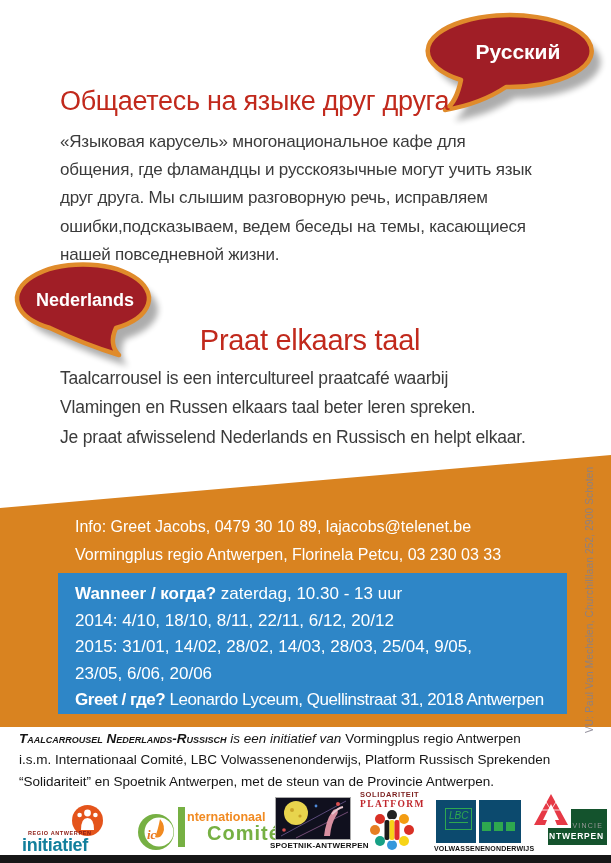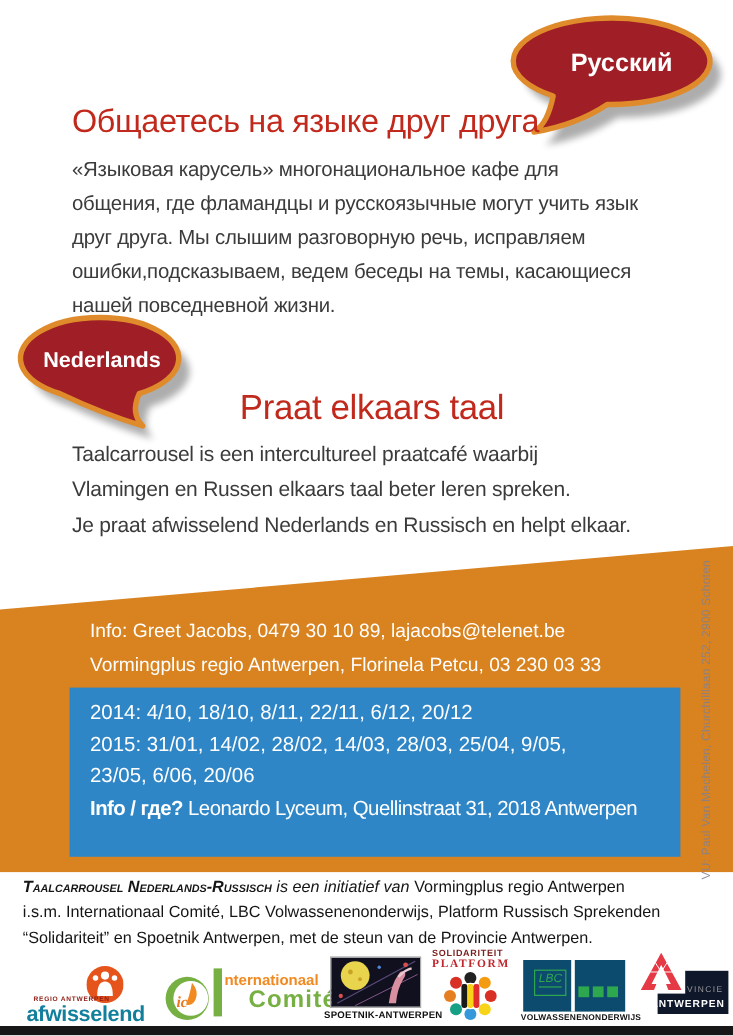--- a/index.html
+++ b/index.html
@@ -65,21 +65,21 @@
   .sol-2{font-size:9.5px;font-weight:bold;color:#c0272d;letter-spacing:1.4px;font-family:"Liberation Serif",serif;}
   .sol-circle{position:absolute;left:10px;top:19px;}
   .logo-lbc{left:436px;top:800px;width:85px;height:52px;}
   .lbc-black{position:absolute;left:0;top:0;width:85px;height:43px;background:#0c4a6e;}
   .lbc-box{position:absolute;left:9px;top:8px;width:25px;height:20px;border:1.5px solid #2ea84f;}
   .lbc-txt{position:absolute;left:3px;top:1px;font-size:10px;font-style:italic;color:#2ea84f;border-bottom:1px solid #2ea84f;line-height:12px;}
   .lbc-div{position:absolute;left:40px;top:0;width:3px;height:43px;background:#fff;}
   .lbc-sq{position:absolute;top:22px;width:9px;height:9px;background:#2ea84f;}
   .lbc-caption{position:absolute;left:-2px;top:45px;width:90px;font-size:7px;font-weight:bold;color:#111;letter-spacing:.2px;white-space:nowrap;}
   .logo-prov{left:531px;top:793px;width:76px;height:53px;}
-  .prov-black{position:absolute;left:17px;top:16px;width:59px;height:36px;background:#0f172a;}
+  .prov-black{position:absolute;left:17px;top:16px;width:59px;height:36px;background:#14532d;}
   .prov-1{position:absolute;right:4px;top:13px;font-size:7px;color:#999;letter-spacing:1.2px;}
   .prov-2{position:absolute;right:3px;top:22px;font-size:8.5px;font-weight:bold;color:#fff;letter-spacing:.8px;}
   .prov-white{position:absolute;left:0;top:0;width:40px;height:35px;background:#fff;}
   .prov-a{position:absolute;left:3px;top:1px;}
   .bottom-bar{position:absolute;left:0;top:855px;width:611px;height:8px;background:#171717;}
 </style>
 </head>
 <body>
 
 <div class="page">
@@ -116,44 +116,45 @@
   <div class="para para-nl">Taalcarrousel is een intercultureel praatcafé waarbij
 Vlamingen en Russen elkaars taal beter leren spreken.
 Je praat afwisselend Nederlands en Russisch en helpt elkaar.</div>
 
   <div class="orange-band"></div>
 
   <div class="contact">Info: Greet Jacobs, 0479 30 10 89, lajacobs@telenet.be
 Vormingplus regio Antwerpen, Florinela Petcu, 03 230 03 33</div>
 
   <div class="schedule-box">
+    <div class="sched-line"><span class="b">Wanneer / когда?</span> <span>zaterdag, 10.30 - 13 uur</span></div>
     <div class="sched-line">2014: 4/10, 18/10, 8/11, 22/11, 6/12, 20/12</div>
     <div class="sched-line">2015: 31/01, 14/02, 28/02, 14/03, 28/03, 25/04, 9/05,</div>
     <div class="sched-line">23/05, 6/06, 20/06</div>
-    <div class="sched-line sched-where"><span class="b">Info / где?</span> <span>Leonardo Lyceum, Quellinstraat 31, 2018 Antwerpen</span></div>
+    <div class="sched-line sched-where"><span class="b">Greet / где?</span> <span>Leonardo Lyceum, Quellinstraat 31, 2018 Antwerpen</span></div>
   </div>
 
   <div class="imprint">VU: Paul Van Mechelen, Churchilllaan 252, 2900 Schoten</div>
 
   <div class="footer-credit">
     <div><span class="sc">Taalcarrousel Nederlands-Russisch</span> <span class="it">is een initiatief van</span> <span>Vormingplus regio Antwerpen</span></div>
     <div>i.s.m. Internationaal Comité, LBC Volwassenenonderwijs, Platform Russisch Sprekenden</div>
     <div>“Solidariteit” en Spoetnik Antwerpen, met de steun van de Provincie Antwerpen.</div>
   </div>
 
   <div class="logo logo-vormingplus">
     <svg class="vp-icon" width="31" height="31" viewBox="0 0 31 31">
       <circle cx="15.5" cy="15.5" r="15.5" fill="#e4541b"></circle>
       <circle cx="15.5" cy="8" r="3.4" fill="#fff"></circle>
       <circle cx="7.6" cy="10" r="2.3" fill="#fff"></circle>
       <circle cx="23.4" cy="10" r="2.3" fill="#fff"></circle>
       <path d="M9 25 Q9 13 15.5 13 Q22 13 22 25 Z" fill="#fff"></path>
     </svg>
     <div class="vp-super">REGIO ANTWERPEN</div>
-    <div class="vp-word">afwisselend</div>
+    <div class="vp-word">initiatief</div>
   </div>
 
   <div class="logo logo-ic">
     <svg class="ic-circle" width="38" height="38" viewBox="0 0 38 38">
       <circle cx="19" cy="19" r="18" fill="#76b043"></circle>
       <circle cx="22" cy="19" r="14.5" fill="#fff"></circle>
       <path d="M23 6 Q29 13 26 20 Q23 26 18 24 Q21 17 23 6 Z" fill="#f18a21"></path>
       <text x="10" y="26" font-size="13" font-style="italic" font-weight="bold" fill="#e87722" font-family="Liberation Serif,serif">ic</text>
     </svg>
     <div class="ic-bar"></div>

